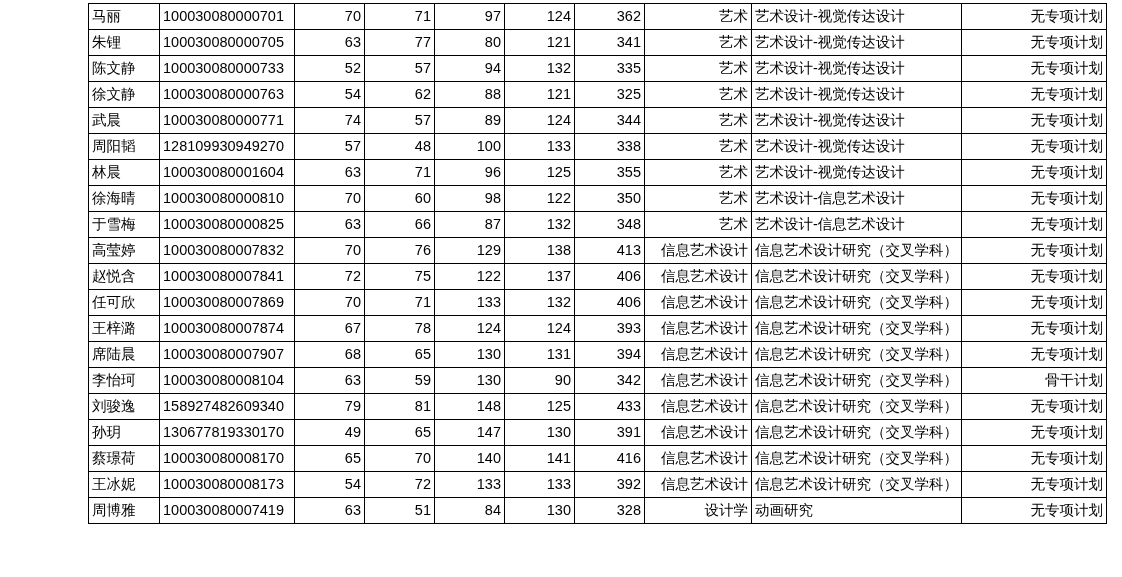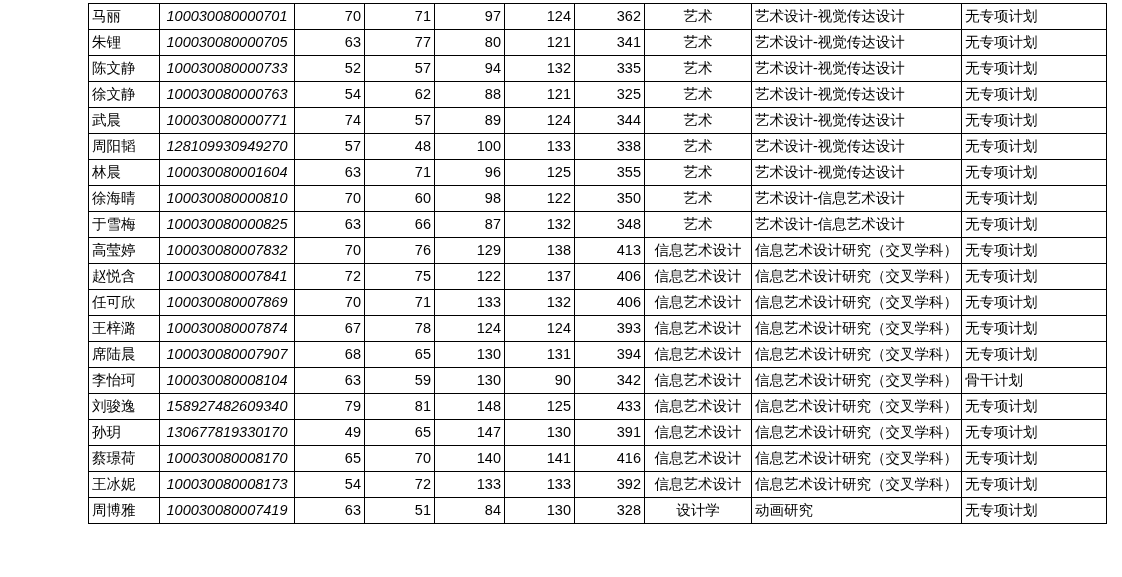--- a/index.html
+++ b/index.html
@@ -26,26 +26,26 @@
     border: 1px solid #000000;
     height: 25px;
     font-size: 14.5px;
     color: #000000;
     padding: 0 3px;
     white-space: nowrap;
     overflow: hidden;
     line-height: 25px;
   }
   td.c-name   { width: 64px;  text-align: left; margin-left: 20px; }
-  td.c-id     { width: 128px; text-align: center; font-style: italic; }
+  td.c-id     { width: 128px; text-align: left; }
   td.c-num    { width: 63px;  text-align: right; padding-right: 7px; }
   td.c-total  { width: 63px;  text-align: right; padding-right: 7px; }
-  td.c-major  { width: 100px; text-align: center; }
+  td.c-major  { width: 100px; text-align: right; }
   td.c-dir    { width: 200px; text-align: left; }
-  td.c-plan   { width: 138px; text-align: left; }
+  td.c-plan   { width: 138px; text-align: right; }
 </style>
 </head>
 <body>
 
 <div id="sheet">
   <table class="grid">
     <tbody id="tbody">
         <tr>
           <td class="c-name">马丽</td>
           <td class="c-id">100030080000701</td>

